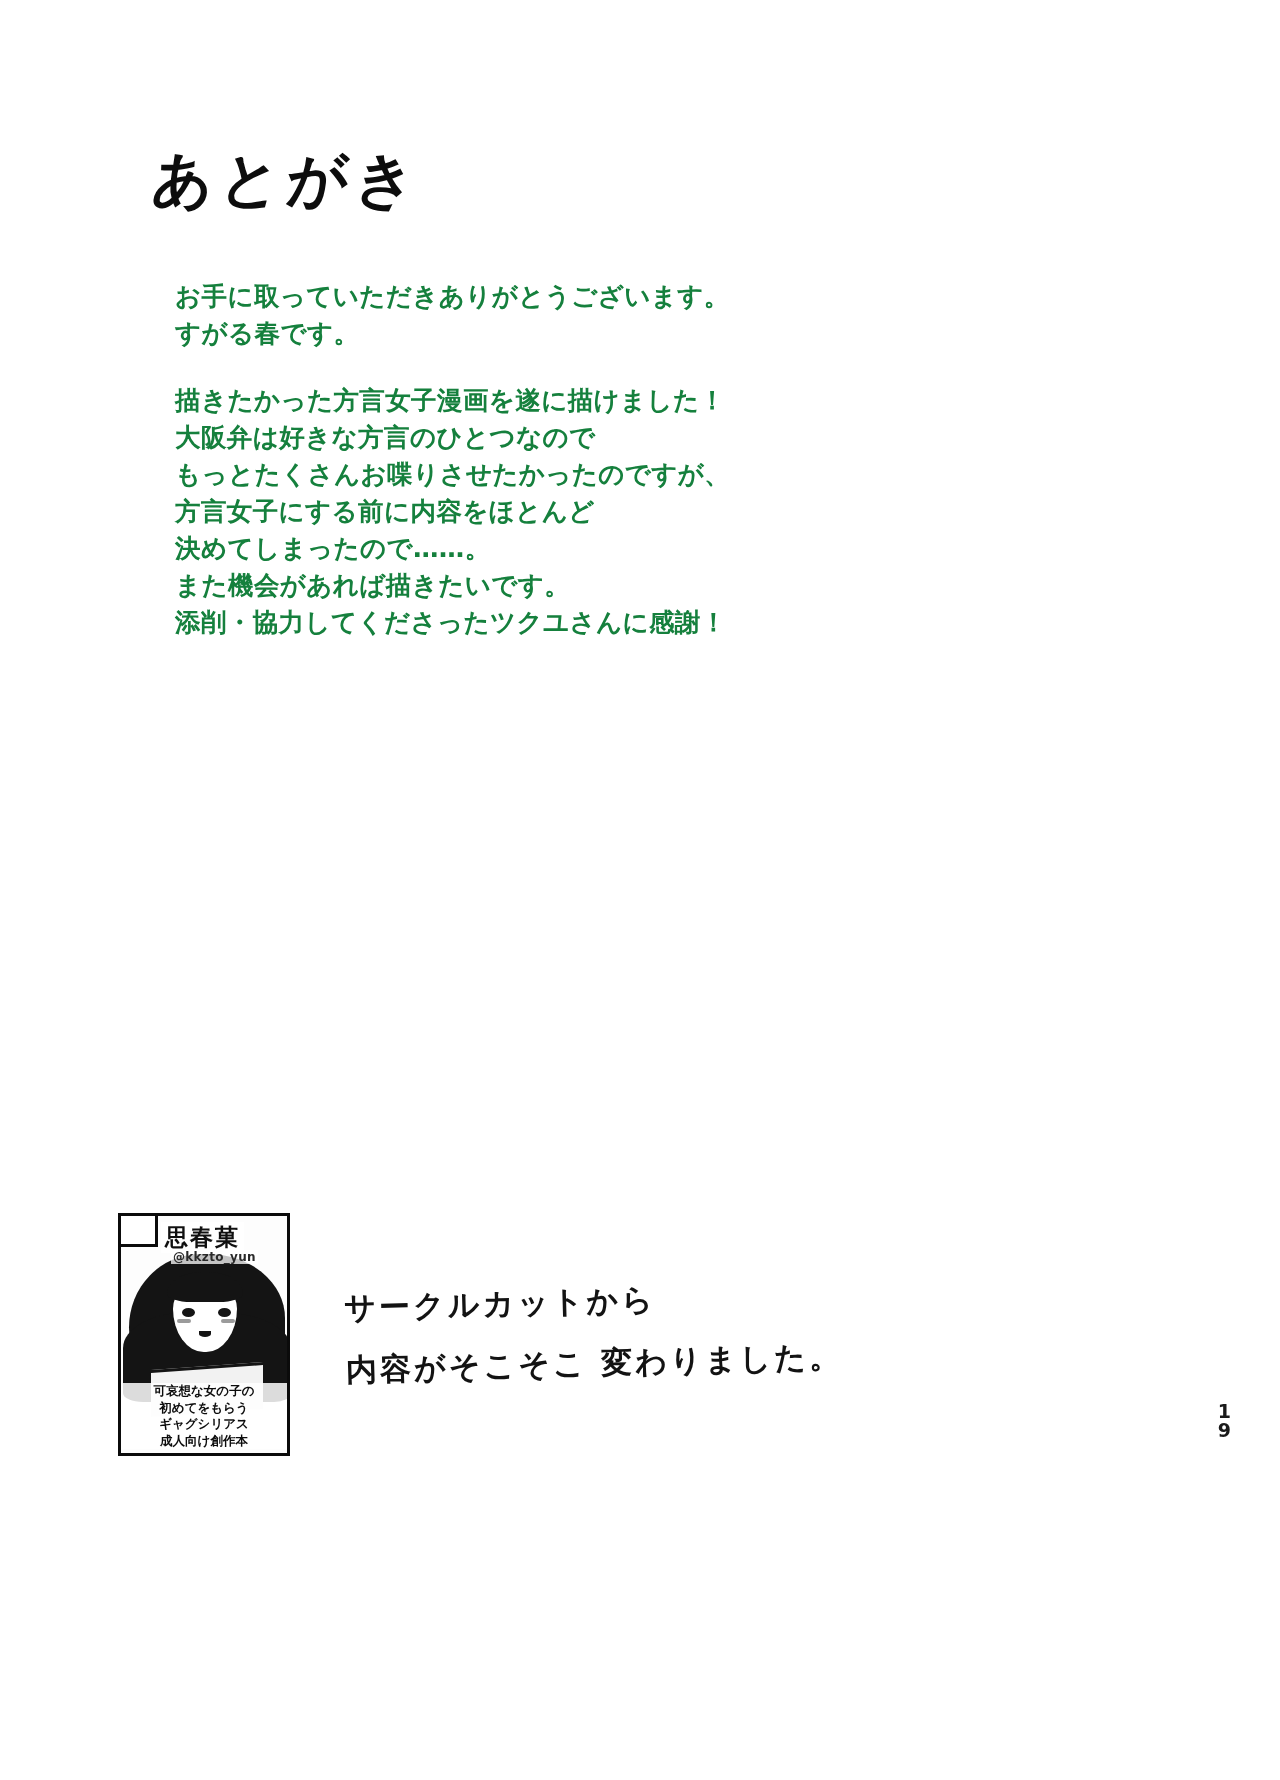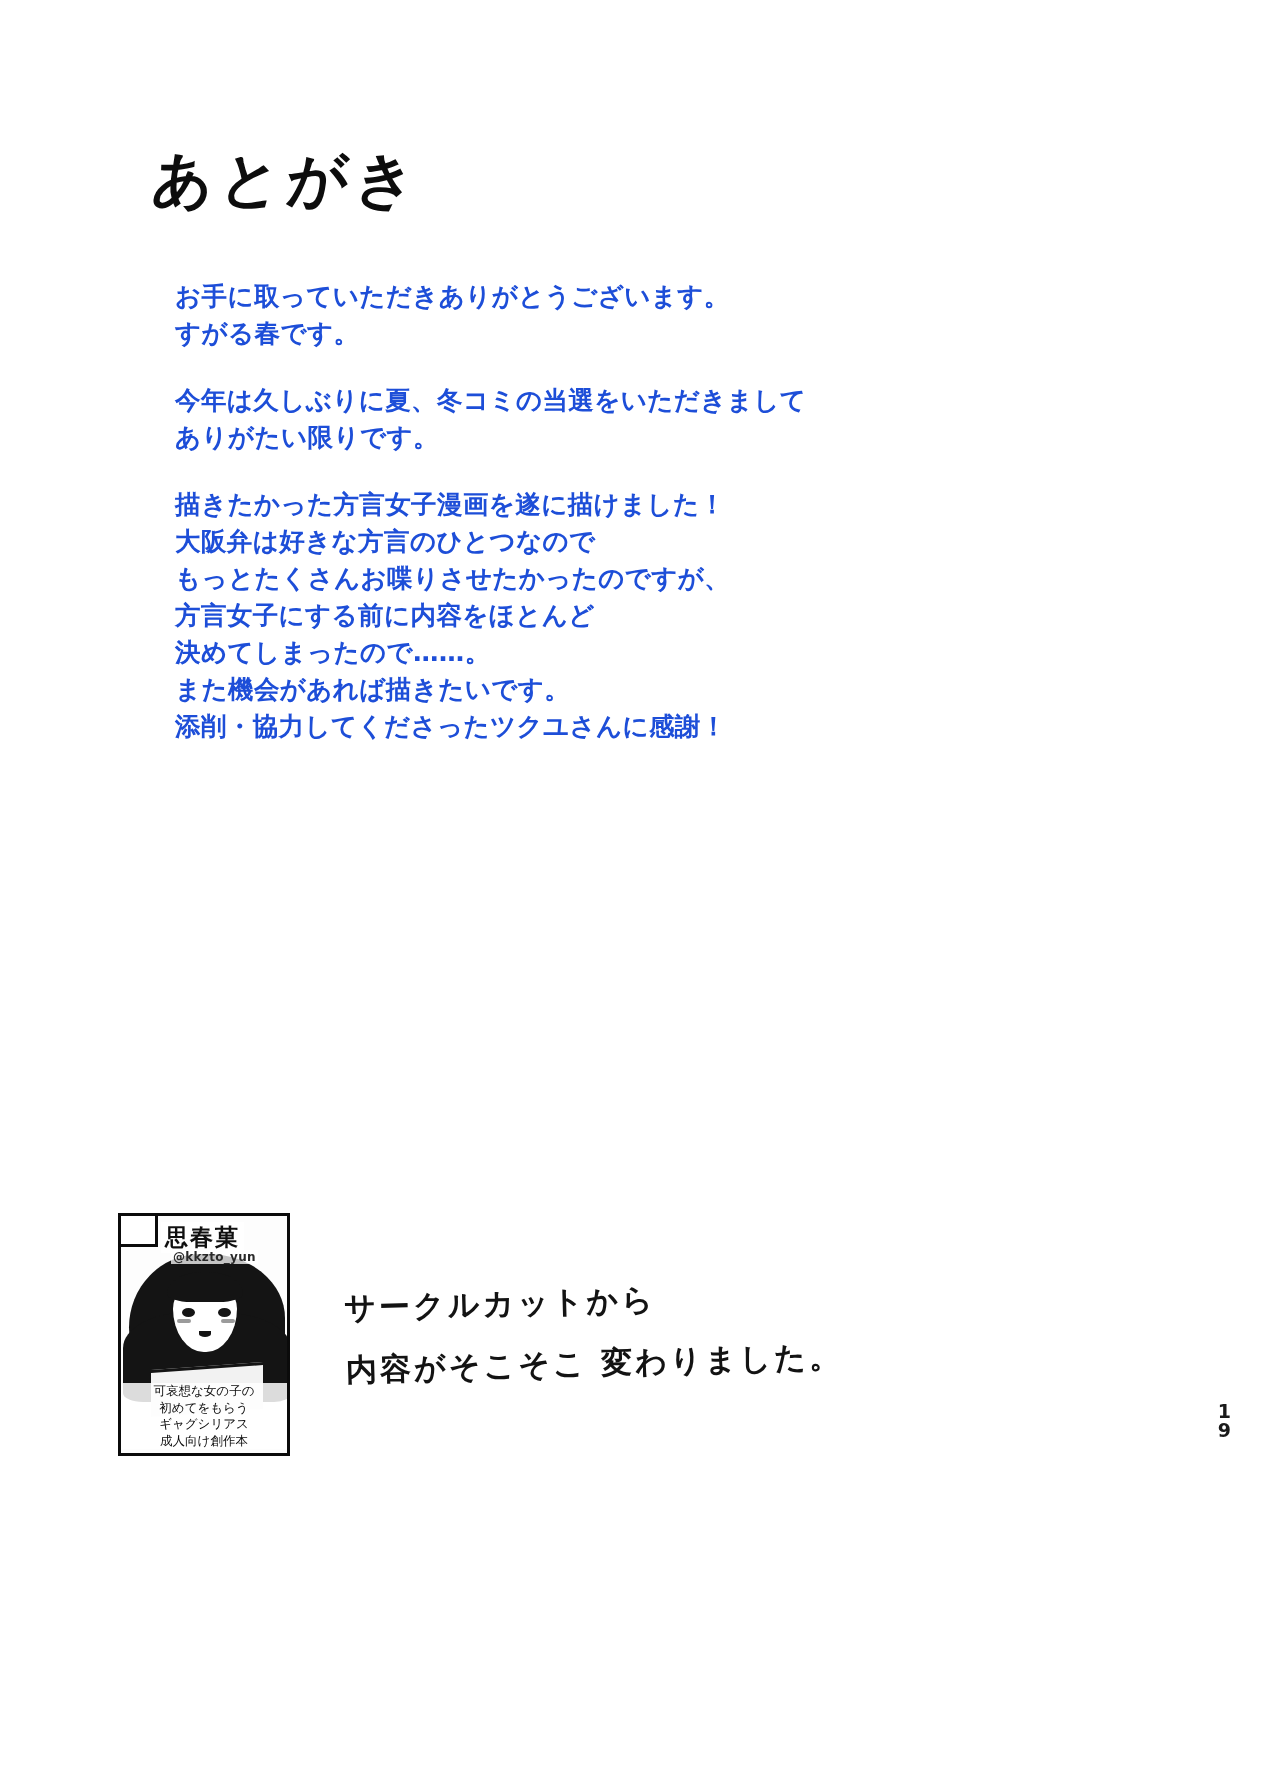--- a/index.html
+++ b/index.html
@@ -32,21 +32,21 @@
 
   
   .afterword-body {
     position: absolute;
     left: 175px;
     top: 278px;
     width: 880px;
     font-size: 25.5px;
     line-height: 37px;
     font-weight: 600;
-    color: #1d4ed8;
+    color: #15803d;
     letter-spacing: 0.4px;
   }
   .para {
     margin: 0 0 30px 0;
     white-space: pre-line;
   }
   .para:last-child { margin-bottom: 0; }
 
   
   .circle-cut {
@@ -166,21 +166,21 @@
     padding: 0 2px;
   }
   .cc-caption {
     position: absolute;
     left: 0;
     right: 0;
     bottom: 4px;
     text-align: center;
     font-size: 12.5px;
     line-height: 16.5px;
-    font-weight: 400;
+    font-weight: 700;
     color: #0c0c0c;
     white-space: pre-line;
     background: rgba(255,255,255,0.85);
   }
   .cc-corner {
     position: absolute;
     left: 0;
     top: 0;
     width: 34px;
     height: 28px;
@@ -222,22 +222,20 @@
 </head>
 <body>
 
 <div class="page">
 
   <div class="afterword-title">あとがき</div>
 
   <div class="afterword-body">
     <p class="para">お手に取っていただきありがとうございます。
 すがる春です。</p>
-    <p class="para">今年は久しぶりに夏、冬コミの当選をいただきまして
-ありがたい限りです。</p>
     <p class="para">描きたかった方言女子漫画を遂に描けました！
 大阪弁は好きな方言のひとつなので
 もっとたくさんお喋りさせたかったのですが、
 方言女子にする前に内容をほとんど
 決めてしまったので……。
 また機会があれば描きたいです。
 添削・協力してくださったツクユさんに感謝！</p>
   </div>
 
   <div class="circle-cut">

